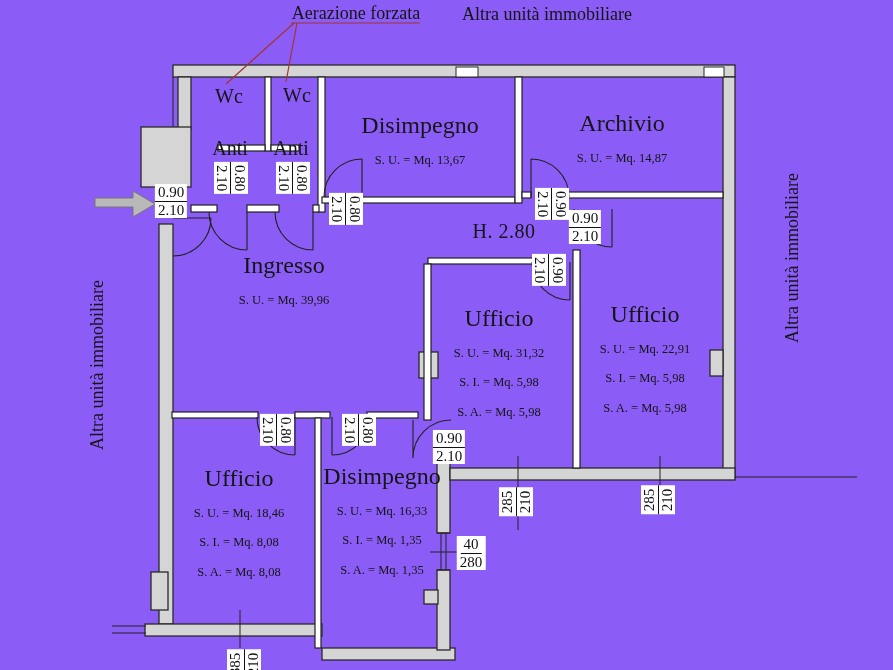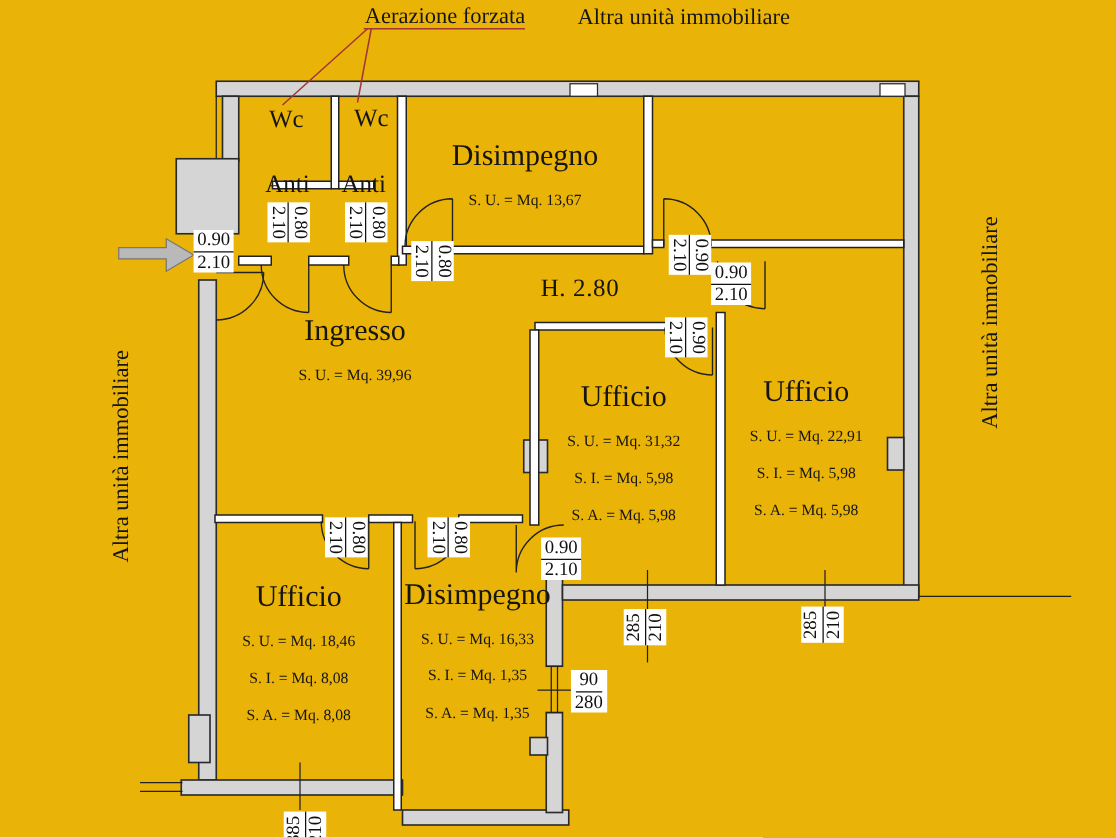--- a/index.html
+++ b/index.html
@@ -1,16 +1,16 @@
 <!DOCTYPE html>
 <html><head>
 <meta charset="utf-8">
 <style>
   html,body{margin:0;padding:0;background:#fff;}
-  .canvas{position:relative;width:893px;height:670px;overflow:hidden;background:#eab308;
+  .canvas{position:relative;width:893px;height:670px;overflow:hidden;background:#8b5cf6;
           font-family:"Liberation Serif",serif;color:#151515;}
   .canvas svg{position:absolute;left:0;top:0;}
   .ann{position:absolute;white-space:nowrap;font-size:18px;transform:translate(-50%,-50%);}
   .ann.vert{transform:translate(-50%,-50%) rotate(-90deg);}
   .ann.h280{font-size:20px;letter-spacing:.5px;}
   .rlabel{position:absolute;white-space:nowrap;font-size:20px;transform:translate(-50%,-50%);}
   .room{position:absolute;transform:translate(-50%,-50%);text-align:center;white-space:nowrap;}
   .room .rname{font-size:24px;line-height:1.25;}
   .room .rline{font-size:12.5px;line-height:1.38;margin-top:12px;}
   .dim{position:absolute;display:flex;flex-direction:column;align-items:center;
@@ -104,32 +104,36 @@
       <path d="M297,23 L286,82"></path>
     </g>
 
     <polygon points="95,198 133,198 133,191 155,204 133,217 133,207 95,207" fill="#b9b9b9" stroke="#777777" stroke-width="1"></polygon>
   </svg>
 
   <div class="ann" style="left:356px;top:13px;">Aerazione forzata</div>
   <div class="ann" style="left:547px;top:14px;">Altra unità immobiliare</div>
   <div class="ann vert" style="left:97px;top:365px;">Altra unità immobiliare</div>
   <div class="ann vert" style="left:792px;top:258px;">Altra unità immobiliare</div>
-  <div class="ann h280" style="left:464px;top:231px;">H. 2.80</div>
+  <div class="ann h280" style="left:504px;top:231px;">H. 2.80</div>
 
   <div class="rlabel" style="left:229px;top:96px;">Wc</div>
   <div class="rlabel" style="left:297px;top:95px;">Wc</div>
   <div class="rlabel" style="left:230px;top:148px;">Anti</div>
   <div class="rlabel" style="left:291px;top:148px;">Anti</div>
 
   <div class="room" style="left:420px;top:140px;">
     <div class="rname">Disimpegno</div>
     <div class="rline">S. U. = Mq. 13,67</div>
   </div>
 
+  <div class="room" style="left:622px;top:138px;">
+    <div class="rname">Archivio</div>
+    <div class="rline">S. U. = Mq. 14,87</div>
+  </div>
 
   <div class="room" style="left:284px;top:280px;">
     <div class="rname">Ingresso</div>
     <div class="rline">S. U. = Mq. 39,96</div>
   </div>
 
   <div class="room" style="left:499px;top:362px;">
     <div class="rname">Ufficio</div>
     <div class="rline">S. U. = Mq. 31,32</div>
     <div class="rline">S. I. = Mq. 5,98</div>
@@ -191,21 +195,21 @@
   </div>
   <div class="dim vcw" style="left:359px;top:430px;">
     <span class="num">0.80</span>
     <span class="den">2.10</span>
   </div>
   <div class="dim h" style="left:449px;top:447px;">
     <span class="num">0.90</span>
     <span class="den">2.10</span>
   </div>
   <div class="dim h" style="left:471px;top:553px;">
-    <span class="num">90</span>
+    <span class="num">40</span>
     <span class="den">280</span>
   </div>
   <div class="dim vccw" style="left:516px;top:502px;">
     <span class="num">285</span>
     <span class="den">210</span>
   </div>
   <div class="dim vccw" style="left:658px;top:500px;">
     <span class="num">285</span>
     <span class="den">210</span>
   </div>

